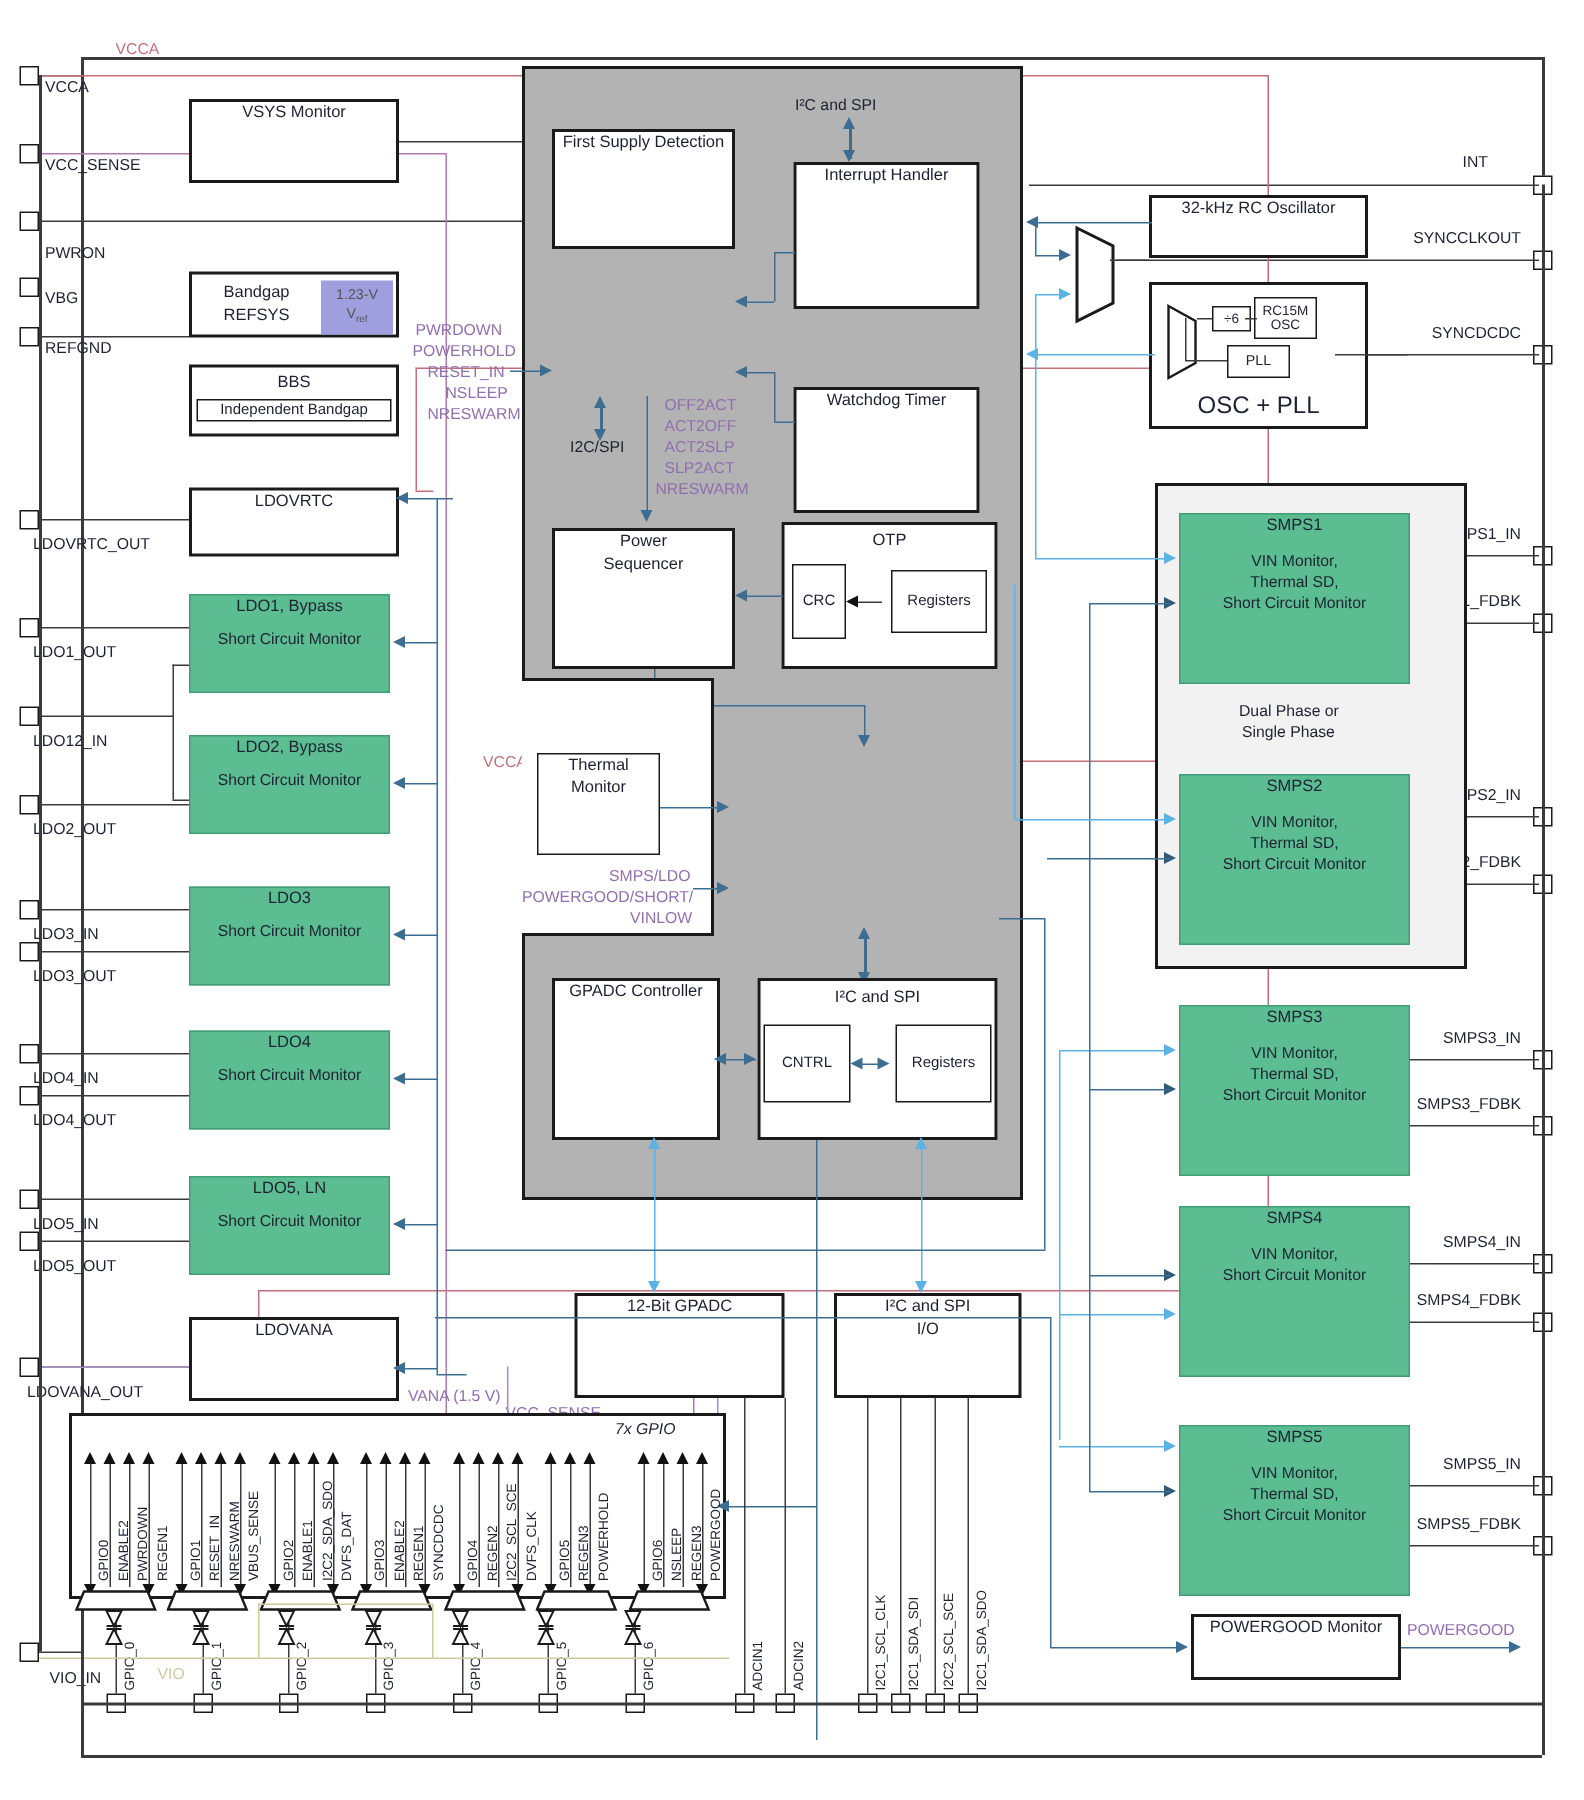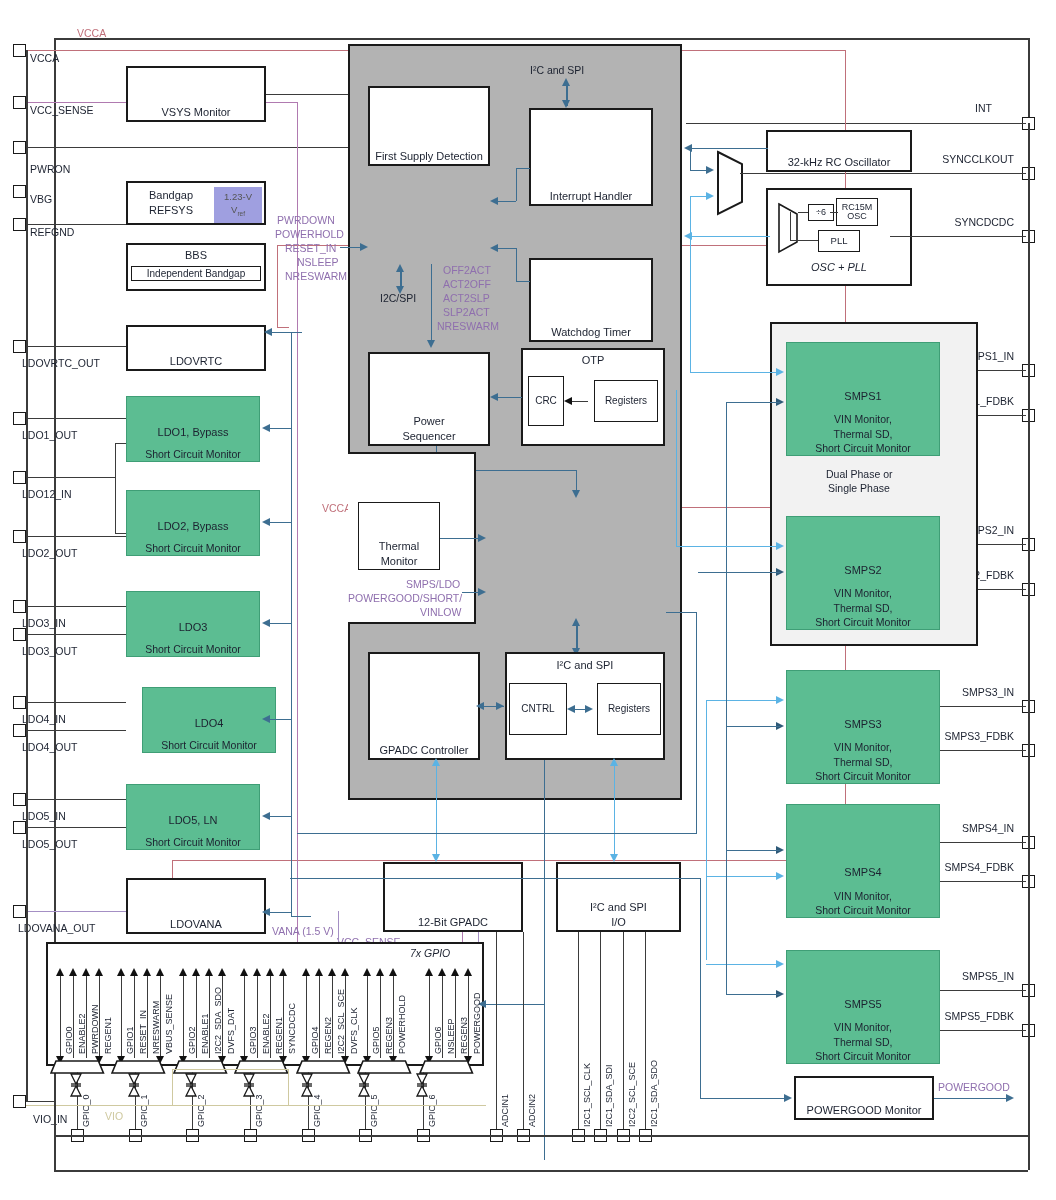--- a/index.html
+++ b/index.html
@@ -2,21 +2,21 @@
 <html><head>
 <meta charset="utf-8">
 <style>
   html,body{margin:0;padding:0;background:#fff;}
   body{font-family:"Liberation Sans",sans-serif;}
   #root{position:relative;width:1056px;height:1200px;overflow:hidden;background:#fff;}
   .abs{position:absolute;box-sizing:border-box;}
 
   
   .blk{position:absolute;box-sizing:border-box;border:2px solid #1a1a1a;background:#fff;
-       display:flex;flex-direction:column;align-items:center;justify-content:flex-end;
+       display:flex;flex-direction:column;align-items:center;justify-content:flex-start;
        text-align:center;color:#1c2230;font-size:11px;line-height:1.35;}
   .blk.green{background:#5cbd92;border:1px solid #3f9e76;}
   .blk.thin{border:1px solid #1a1a1a;}
   .blk .ttl{font-size:11px;}
   .blk .sub{font-size:10.5px;}
 
   .graybox{position:absolute;background:#b3b3b3;border:2px solid #1a1a1a;box-sizing:border-box;}
   .lightbox{position:absolute;background:#f2f2f2;border:2px solid #1a1a1a;box-sizing:border-box;}
   .whitebox{position:absolute;background:#fff;border:2px solid #1a1a1a;box-sizing:border-box;}
 
@@ -262,21 +262,21 @@
   <div class="h blue" style="left:270px;top:522px;width:22px;"></div>
 
   <div class="blk green" style="left:126px;top:591px;width:134px;height:66px;">
     <div>LDO3</div>
     <div style="height:7px;"></div>
     <div class="sub">Short Circuit Monitor</div>
   </div>
   <div class="ar left" style="left:262px;top:619px;"></div>
   <div class="h blue" style="left:270px;top:623px;width:22px;"></div>
 
-  <div class="blk green" style="left:126px;top:687px;width:134px;height:66px;margin-left:16px;">
+  <div class="blk green" style="left:126px;top:687px;width:134px;height:66px;">
     <div>LDO4</div>
     <div style="height:7px;"></div>
     <div class="sub">Short Circuit Monitor</div>
   </div>
   <div class="ar left" style="left:262px;top:715px;"></div>
   <div class="h blue" style="left:270px;top:719px;width:22px;"></div>
 
   <div class="blk green" style="left:126px;top:784px;width:134px;height:66px;">
     <div>LDO5, LN</div>
     <div style="height:7px;"></div>
@@ -454,21 +454,21 @@
       <div style="position:absolute;left:68px;top:8px;border:1.4px solid #1a1a1a;width:40px;height:26px;font-size:9px;display:flex;flex-direction:column;align-items:center;justify-content:center;line-height:1.05;">
         <span>RC15M</span>
         <span>OSC</span>
       </div>
       <div style="position:absolute;left:50px;top:40px;border:1.4px solid #1a1a1a;width:40px;height:20px;font-size:9.5px;display:flex;align-items:center;justify-content:center;">PLL</div>
       <div class="h" style="left:30px;top:22px;width:10px;"></div>
       <div class="h" style="left:62px;top:22px;width:8px;"></div>
       <div class="h" style="left:22px;top:50px;width:28px;"></div>
       <div class="v" style="left:22px;top:22px;height:28px;"></div>
     </div>
-    <div style="font-size:11px;font-style:italic;">OSC + PLL</div>
+    <div style="font-size:16px;">OSC + PLL</div>
   </div>
   <div class="h" style="left:890px;top:236px;width:48px;"></div>
   <div class="h lblue" style="left:690px;top:236px;width:80px;"></div>
   <div class="ar left lb" style="left:684px;top:232px;"></div>
   <div class="v lblue" style="left:690px;top:196px;height:40px;"></div>
 
   <div class="ar left" style="left:684px;top:144px;"></div>
 
   <div class="lightbox" style="left:770px;top:322px;width:208px;height:324px;"></div>
   <div class="blk green" style="left:786px;top:342px;width:154px;height:114px;">

